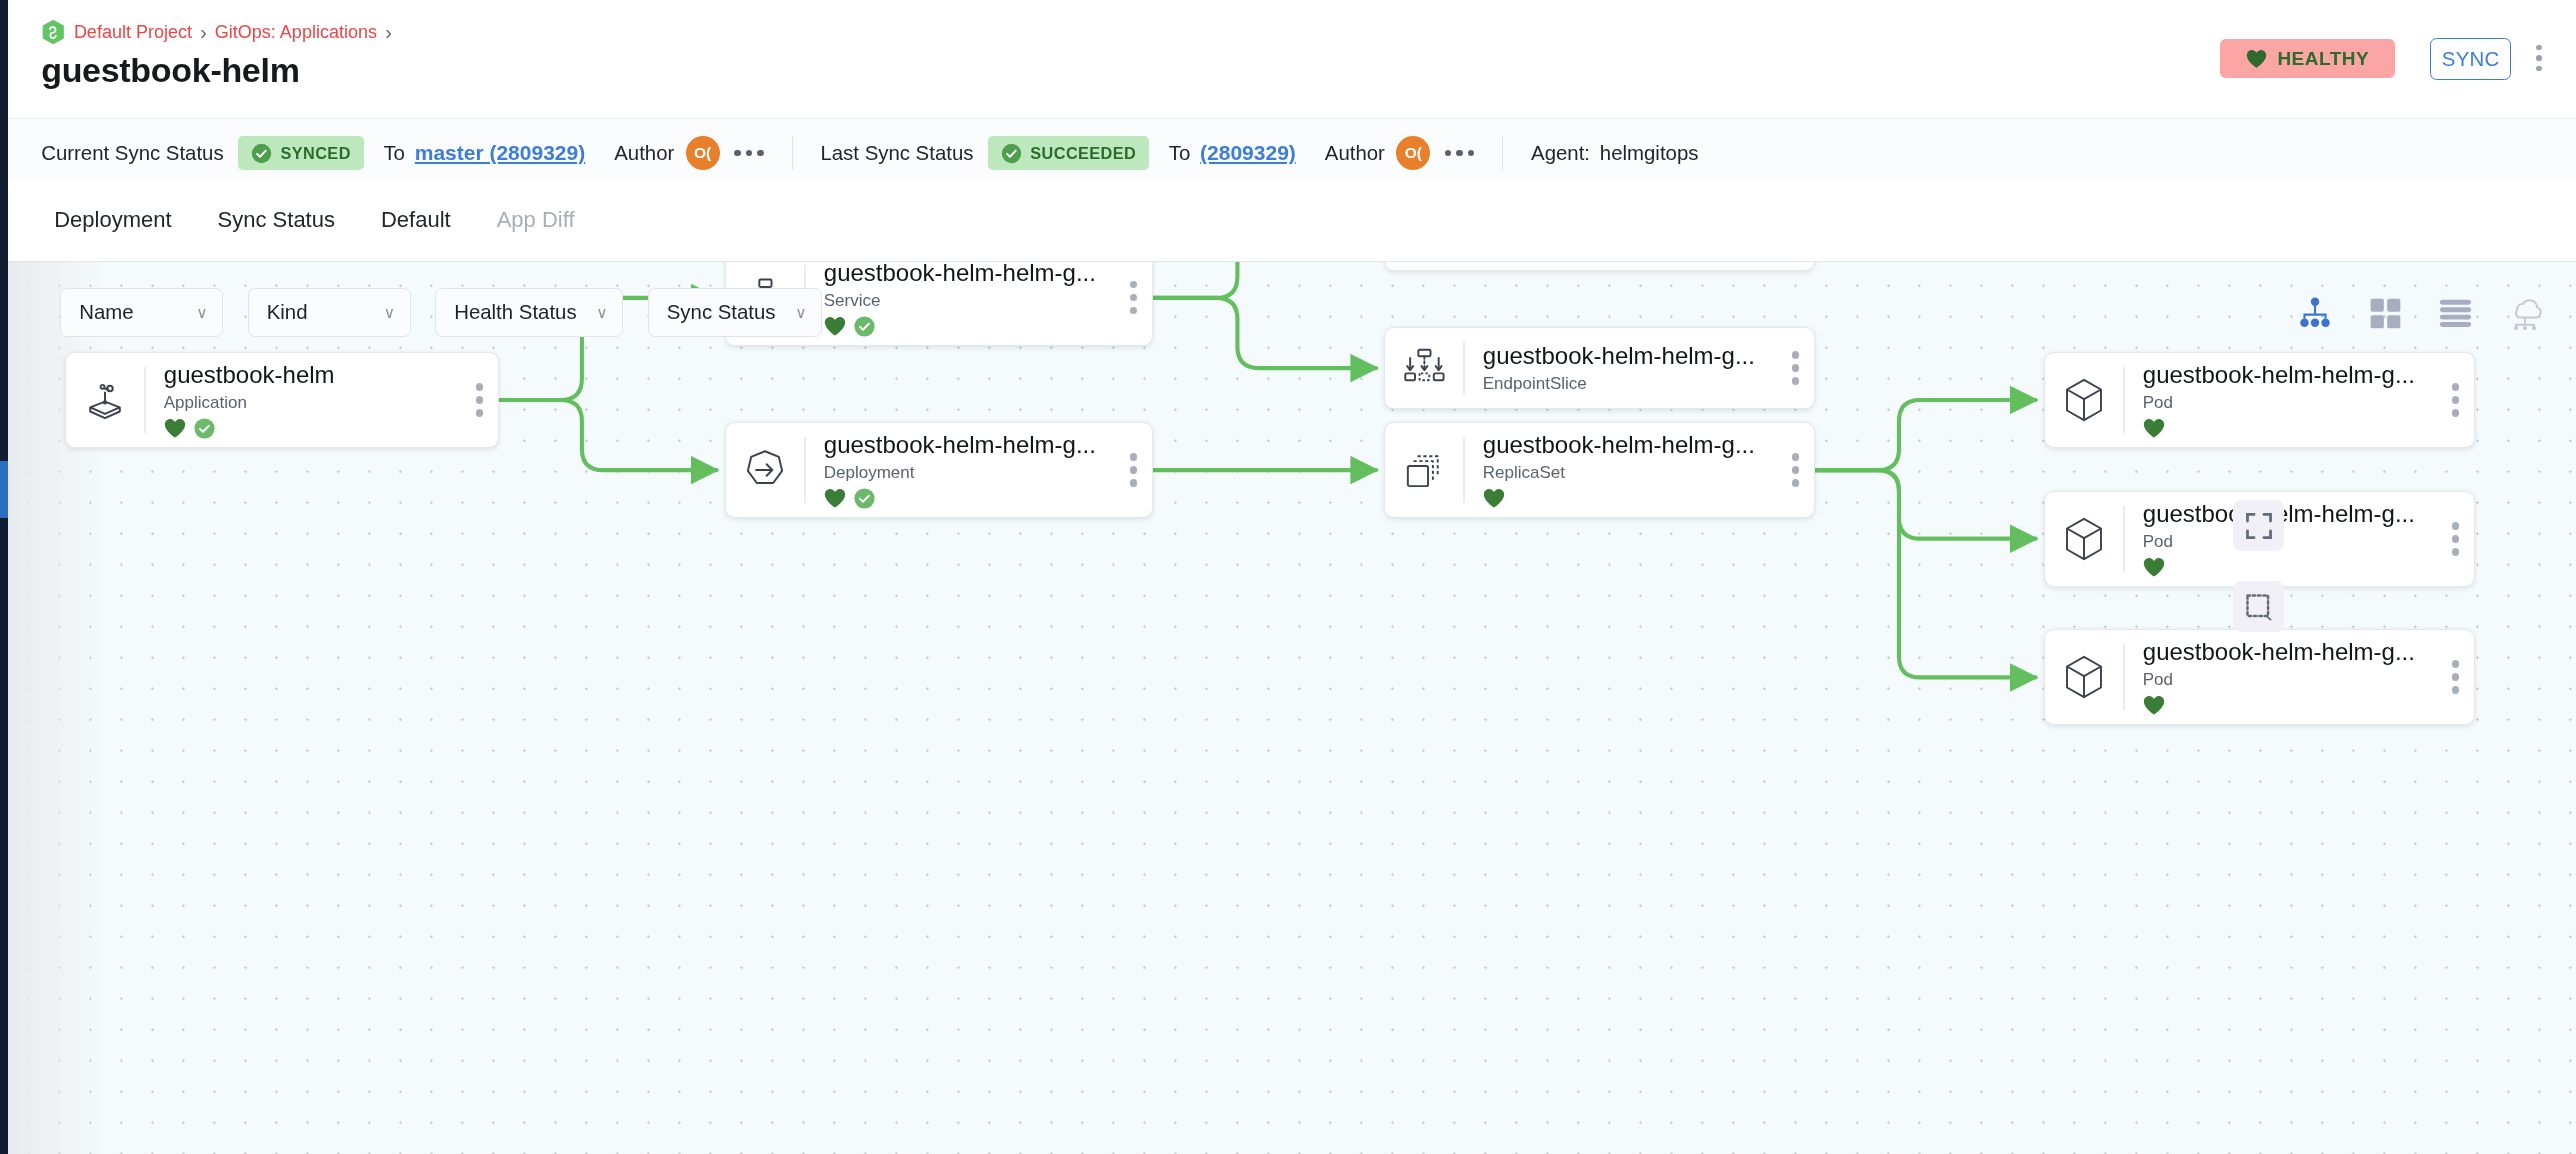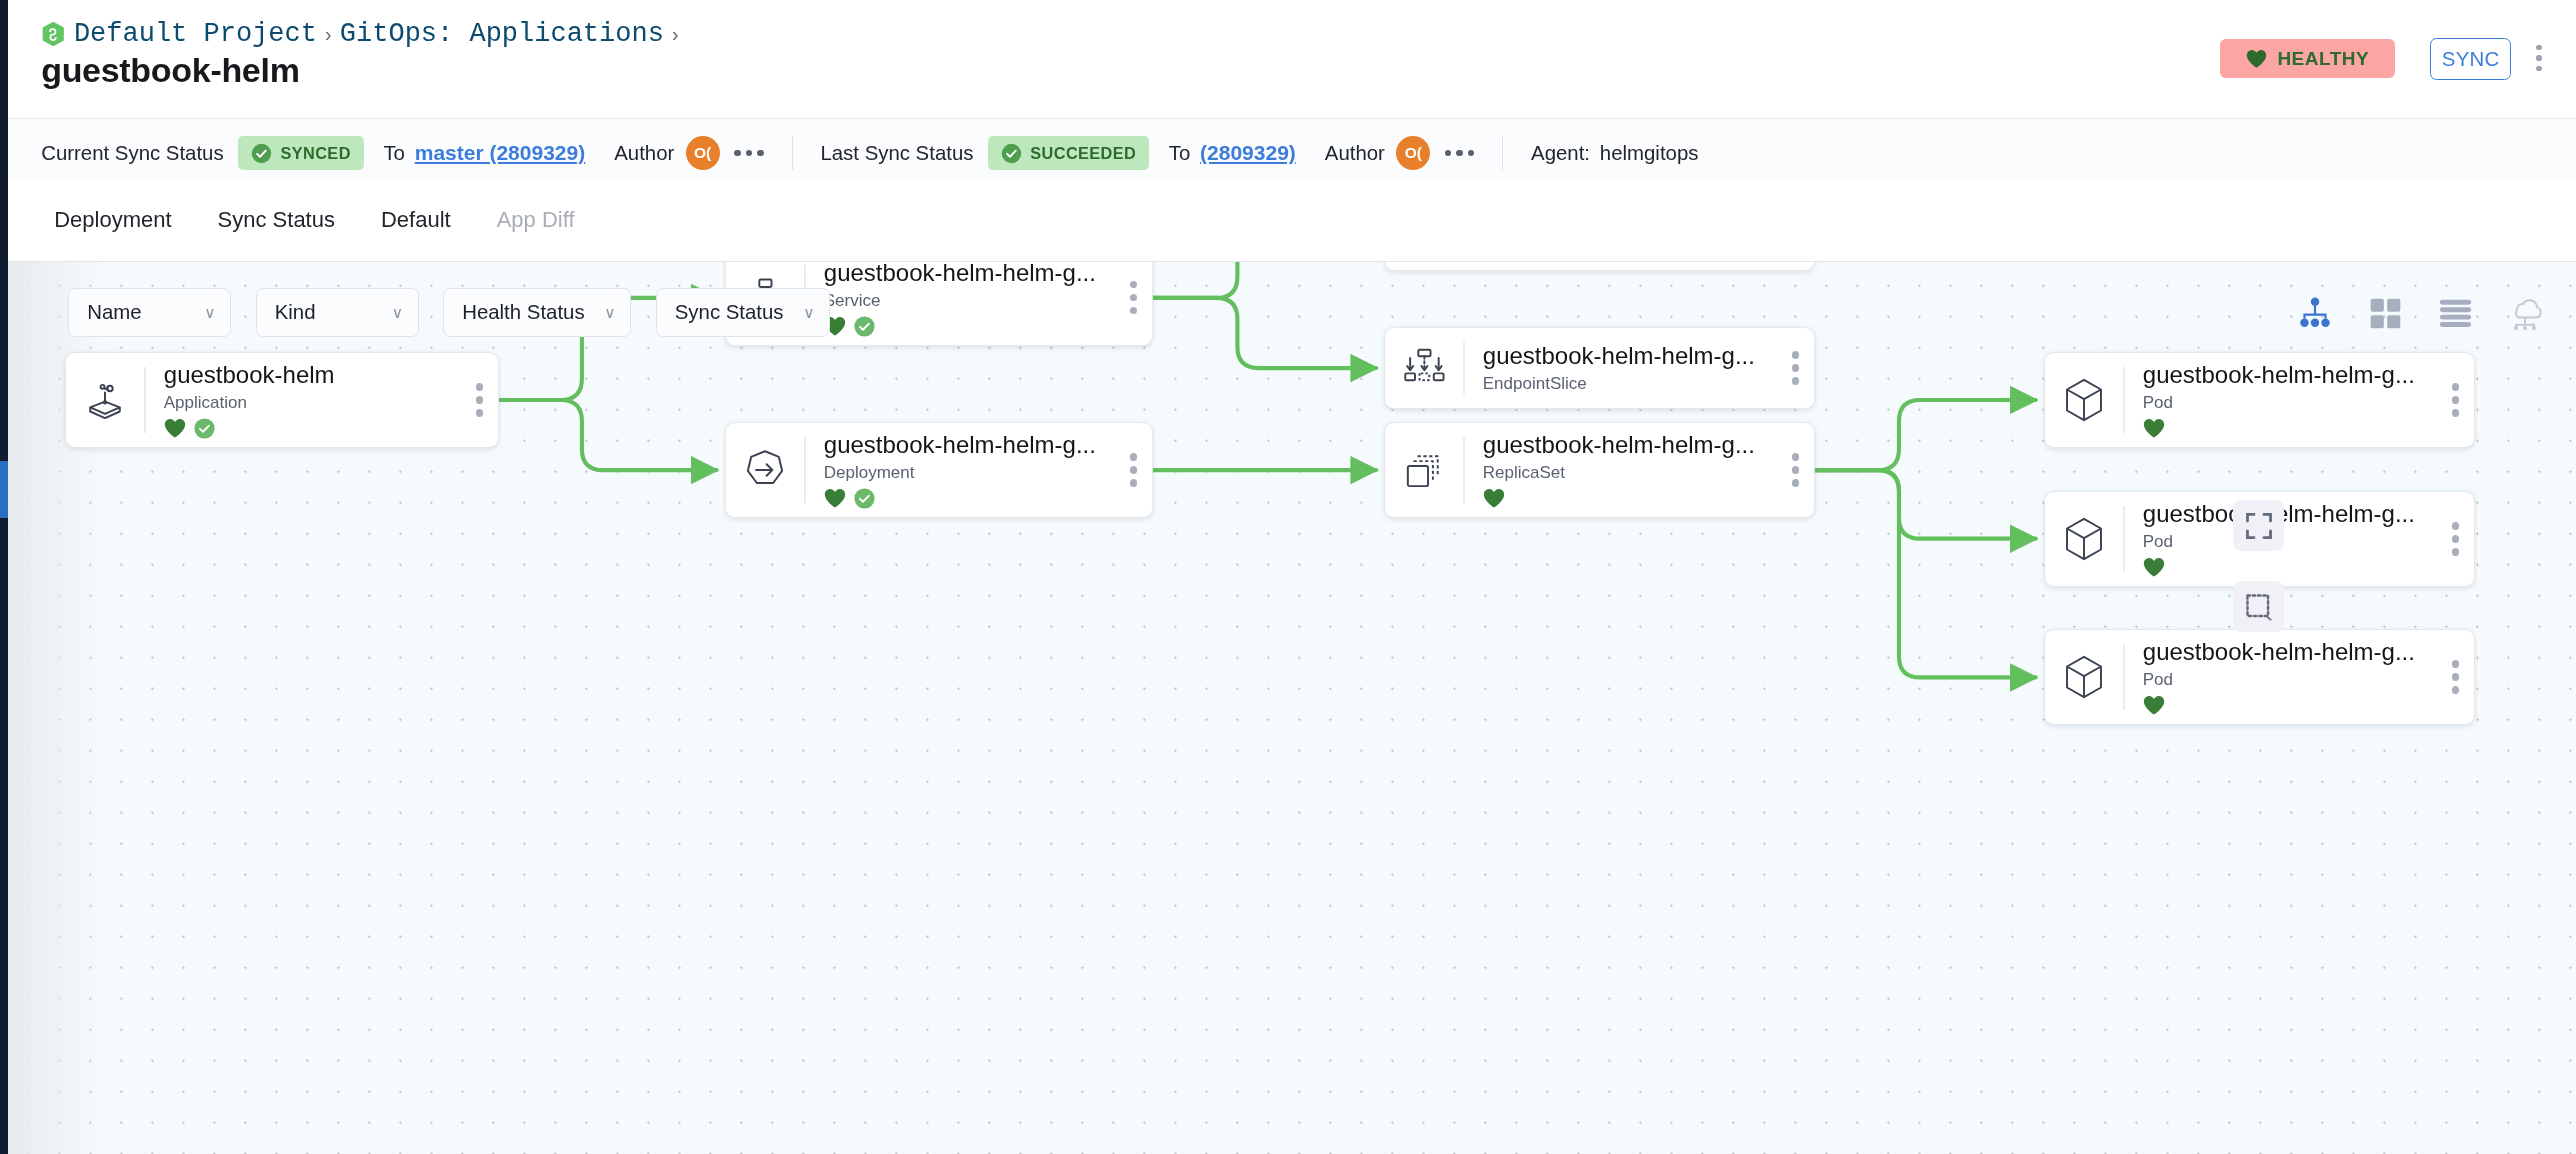--- a/index.html
+++ b/index.html
@@ -14,21 +14,21 @@
   
   .rail { position:absolute; left:0; top:0; width:8.2px; height:1154px; background:#111c2e; z-index:60; }
   .rail-accent { position:absolute; left:0; top:461px; width:8.2px; height:57px; background:#2a6fc2; }
 
   
   .header { position:absolute; left:8.2px; top:0; width:2568px; height:118px; background:#fff; }
   .breadcrumb { position:absolute; left:33px; top:19px; display:flex; align-items:center; gap:8.2px;
     font-size:22px; }
   .bc-badge { width:24.5px; height:26px; position:relative; }
   .bc-badge svg { display:block; }
-  .bc-link { color:#0c4a6e; text-decoration:none; font-size:27px;font-family:Liberation Mono, monospace; }
+  .bc-link { color:#ef4444; text-decoration:none; font-size:18px; }
   .bc-sep { color:#60646b; font-size:19.6px; }
   .page-title { position:absolute; left:33px; top:51px; font-size:34px; font-weight:bold; color:#17191c;
     letter-spacing:-0.3px; }
 
   .health-pill { position:absolute; right:181px; top:39px; height:39px; padding:0 26px;
     background:#fca5a5; border-radius:5.7px; display:flex; align-items:center; gap:10.6px; }
   .health-pill .lbl { font-size:19px; font-weight:bold; color:#2d6b2c; letter-spacing:0.5px; }
   .heart-ico { width:21px; height:19.6px; }
 
   .sync-btn { position:absolute; right:65px; top:38px; width:81px; height:42px; border:1.6px solid #3c7ddb;
@@ -71,21 +71,21 @@
 
   
   .canvas { position:absolute; left:8.2px; top:262px; width:2568px; height:892px;
     background-color:#f5fafd;
     background-image: radial-gradient(#c3ccd6 1.3px, transparent 1.4px);
     background-size: 31px 31px; background-position: 4.9px 8.2px; overflow:hidden; }
   .canvas::before { content:""; position:absolute; left:0; top:0; width:98px; height:100%;
     background:linear-gradient(to right,#e8ebee,rgba(245,250,253,0)); pointer-events:none; }
 
   
-  .filters { position:absolute; left:60px; top:26px; display:flex; gap:24.5px; z-index:10; }
+  .filters { position:absolute; left:52px; top:26px; display:flex; gap:24.5px; z-index:10; }
   .fsel { height:49px; min-width:163px; background:#fbfcfe; border:0.8px solid #dfe3ea; border-radius:7.3px;
     display:flex; align-items:center; justify-content:space-between; padding:0 14.7px 0 18px;
     font-size:20.4px; color:#1d2127; }
   .fsel .chev { margin-left:19.6px; color:#8b919b; font-size:15.5px; }
 
   .viewmodes { position:absolute; right:33px; top:33px; display:flex; align-items:center; gap:34px; z-index:10; }
   .vm { width:36px; height:36px; display:flex; align-items:center; justify-content:center; }
 
   
   .edges { position:absolute; left:0; top:0; width:2568px; height:892px; }

